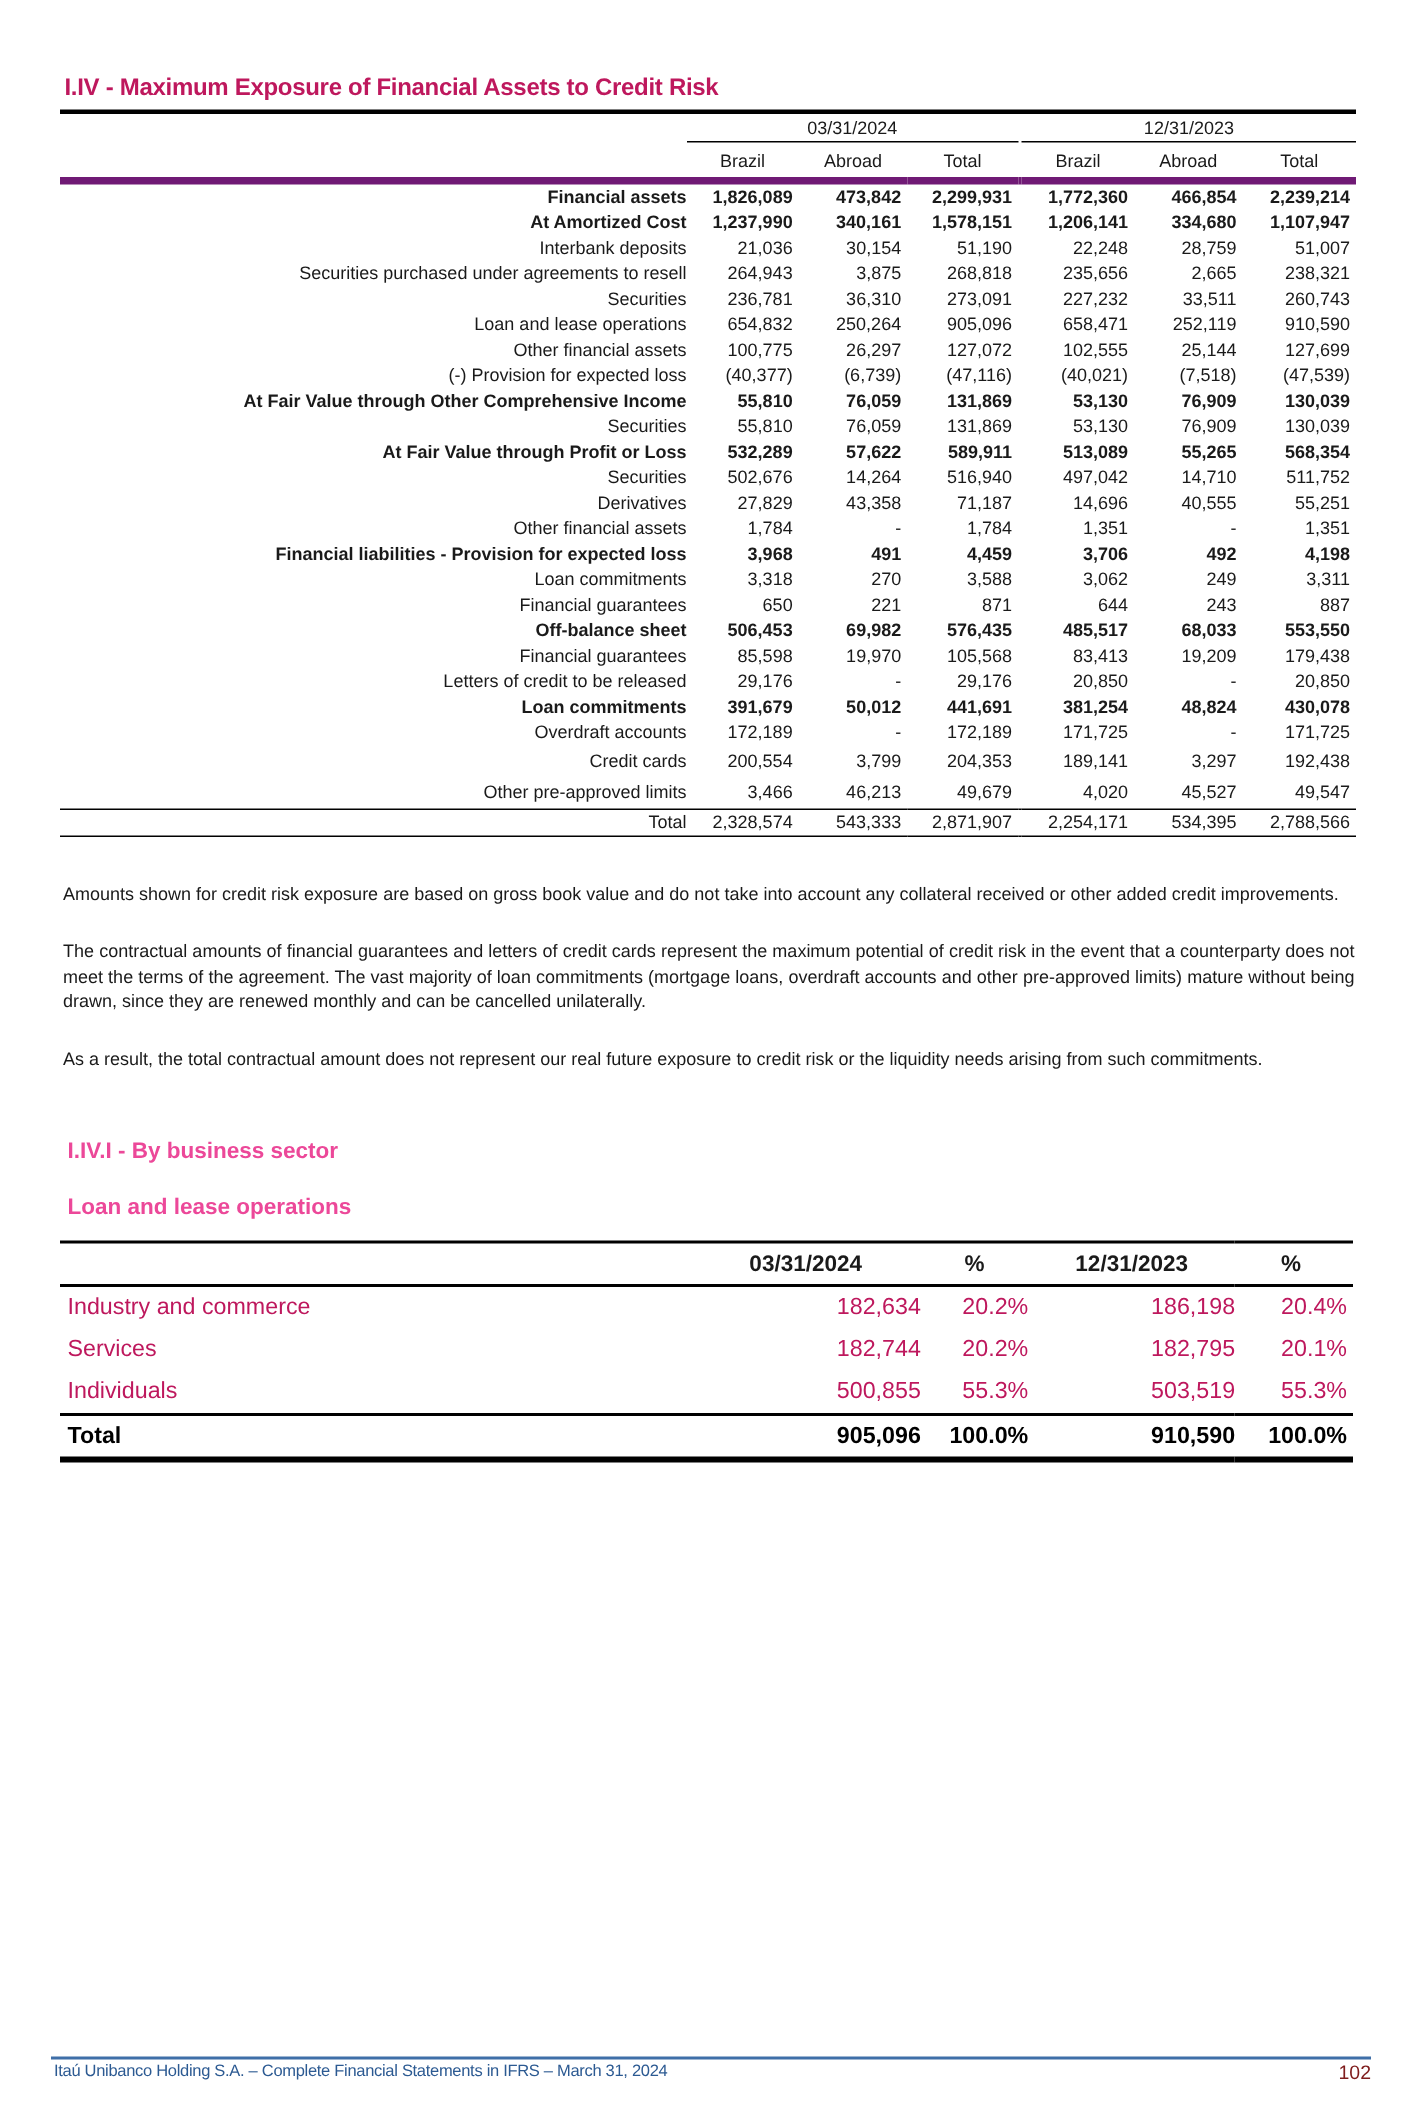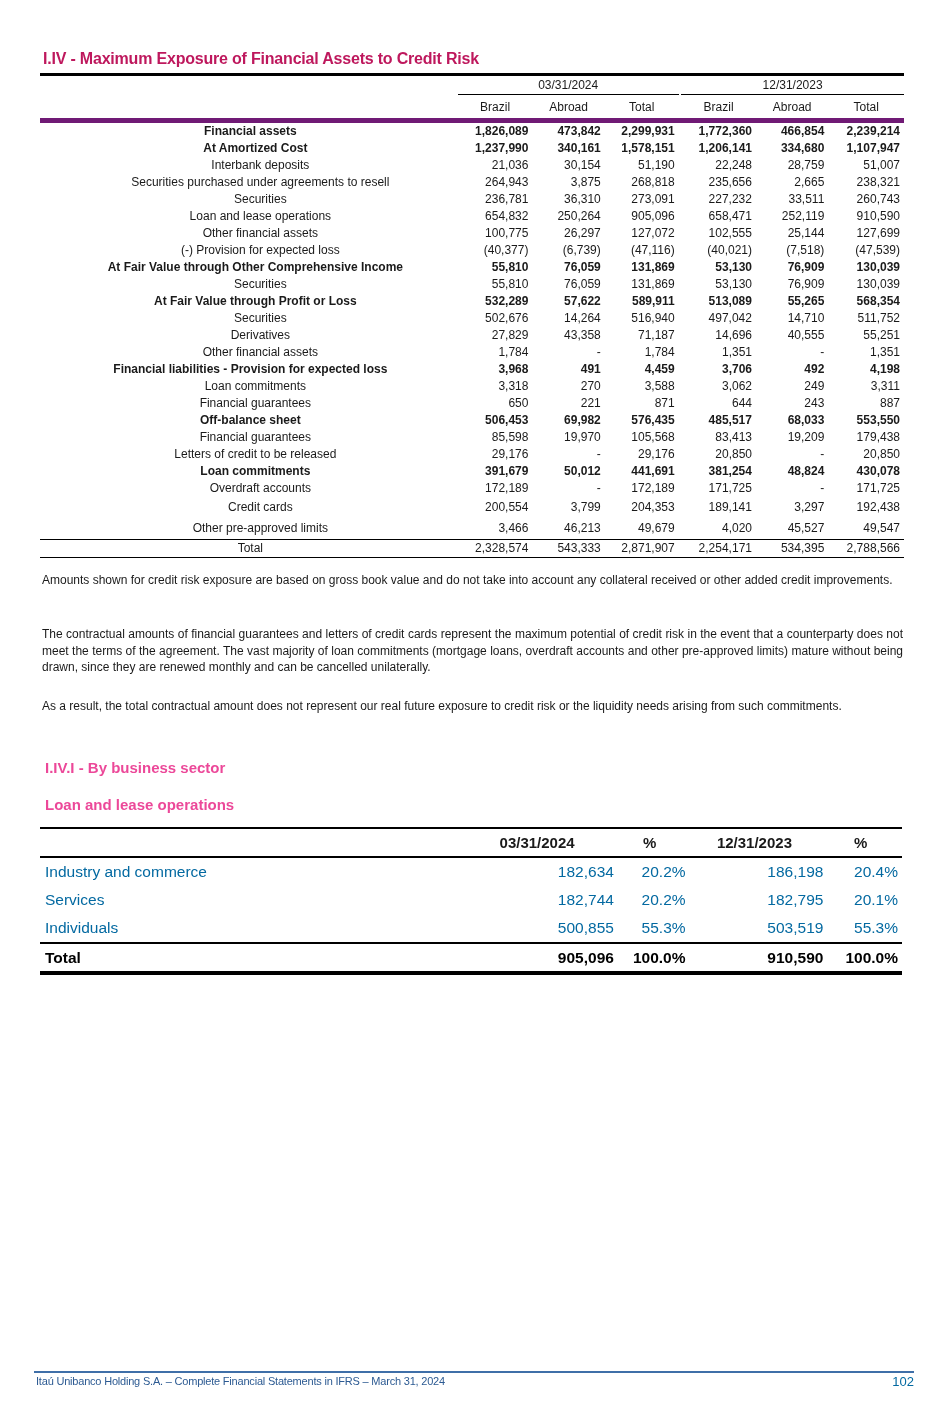--- a/index.html
+++ b/index.html
@@ -5,63 +5,63 @@
   html, body { margin: 0; padding: 0; background: #ffffff; }
   body { width: 936px; height: 1402px; position: relative; font-family: "Liberation Sans", sans-serif; color: #1a1a1a; }
   .page { position: absolute; left: 0; top: 0; width: 936px; height: 1402px; }
   .sec-title { position: absolute; left: 43px; top: 50px; font-size: 16px; font-weight: bold; color: #be185d; letter-spacing: -0.2px; }
 
   
   .t1 { position: absolute; left: 40px; top: 73px; width: 864px; border-collapse: collapse; font-size: 12px; }
   .t1-topbar { position: absolute; left: 40px; top: 73px; width: 864px; height: 3px; background: #000; }
   .t1 td, .t1 th { padding: 0; height: 17px; line-height: 17px; white-space: nowrap; }
   .t1 th { font-weight: normal; }
-  .t1 .lbl { width: 415px; text-align: center; }
+  .t1 .lbl { width: 415px; text-align: right; }
   .t1 .num { text-align: right; padding-right: 4px; }
   .t1 .c1 { width: 74px; } .t1 .c2 { width: 73px; } .t1 .c3 { width: 73px; }
   .t1 .c4 { width: 74px; } .t1 .c5 { width: 73px; } .t1 .c6 { width: 75px; }
   .t1 .gap { width: 3px; }
   .b { font-weight: bold; }
   .ind1 { padding-left: 13px !important; }
   .ind2 { padding-left: 23px !important; }
   .ind0 { padding-left: 3px !important; }
 
   .hdr-date { text-align: center; font-size: 12px; height: 20px !important; }
   .underline-grp { border-bottom: 1px solid #000; }
   .hdr-cols th { text-align: center; height: 22px !important; }
   .hdr-cols { border-bottom: 5px solid #701a75; }
   .row-total td { border-top: 1px solid #000; border-bottom: 1px solid #000; }
   .tall td { height: 21px; line-height: 21px; }
 
   .para { position: absolute; left: 42px; width: 861px; font-size: 12px; line-height: 16.5px; text-align: justify; }
-  .p1 { top: 556px; margin-top: 16px; }
+  .p1 { top: 572px; margin-top: 16px; }
   .p2 { top: 614px; }
   .p3 { top: 686px; }
 
   .sub-title { position: absolute; left: 45px; font-size: 15px; font-weight: bold; color: #ec4899; }
   .st1 { top: 759px; }
   .st2 { top: 796px; }
 
   
   .t2 { position: absolute; left: 40px; top: 827px; width: 862px; border-collapse: collapse; font-size: 15.5px; }
   .t2 td, .t2 th { padding: 0; white-space: nowrap; }
   .t2 thead tr { border-top: 2px solid #000; border-bottom: 2px solid #000; }
   .t2 th { height: 27px; font-weight: bold; text-align: center; font-size: 15px; }
-  .t2 td { height: 28px; color: #0369a1; }
+  .t2 td { height: 28px; color: #be185d; }
   .t2 .s-lbl { width: 420px; padding-left: 5px; text-align: left; }
   .t2 .s-v1 { width: 155px; text-align: right; padding-right: 0; }
   .t2 .s-p1 { width: 72px; text-align: right; }
   .t2 .s-v2 { width: 139px; text-align: right; }
   .t2 .s-p2 { width: 75px; text-align: right; padding-right: 4px; }
   .t2 tr.tot { border-top: 2px solid #000; border-bottom: 4px solid #000; }
   .t2 tr.tot td { font-weight: bold; color: #000; height: 27px; }
 
   .footer-line { position: absolute; left: 34px; top: 1371px; width: 880px; height: 2px; background: #3f6fa8; }
   .footer-text { position: absolute; left: 36px; top: 1375px; font-size: 11px; color: #2c5a92; letter-spacing: -0.2px; }
-  .footer-page { position: absolute; right: 22px; top: 1374px; font-size: 13px; color: #0369a1; }
+  .footer-page { position: absolute; right: 22px; top: 1374px; font-size: 13px; color: #7f1d1d; }
 </style>
 </head>
 <body>
 
 <div class="page">
 
   <div class="sec-title">I.IV - Maximum Exposure of Financial Assets to Credit Risk</div>
 
   <div class="t1-topbar"></div>
   <table class="t1">

